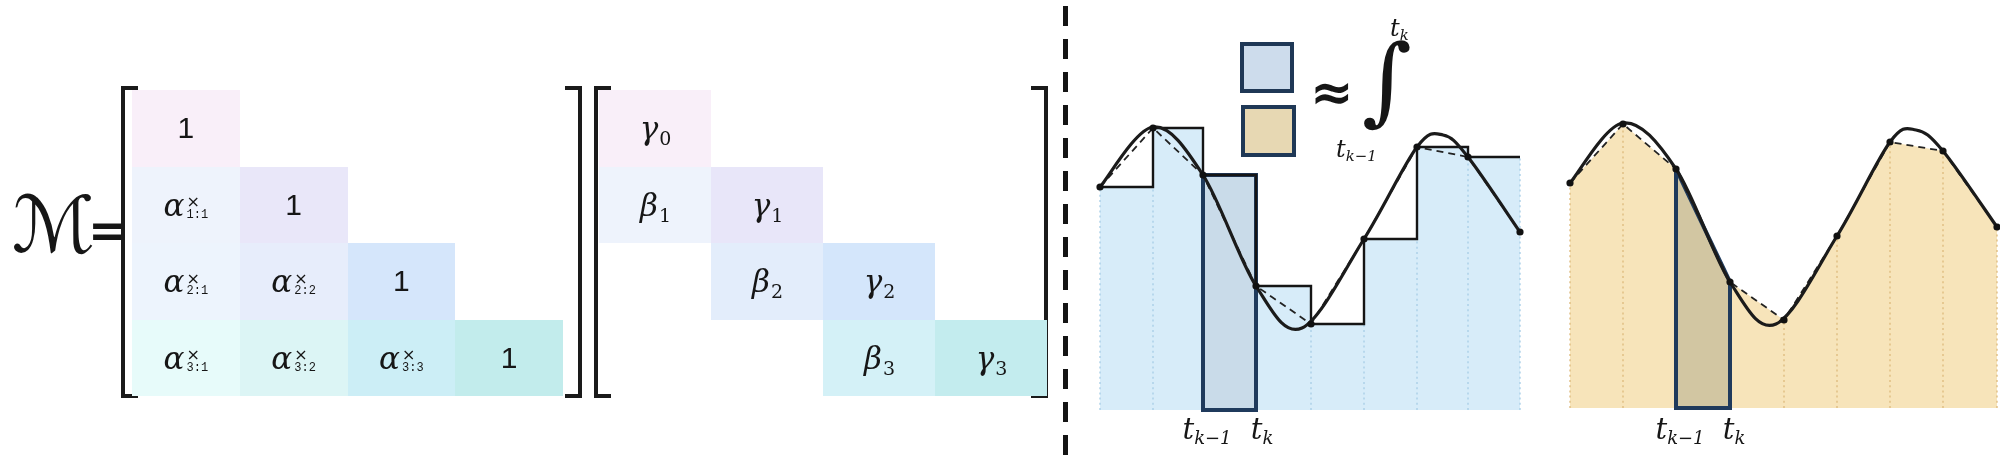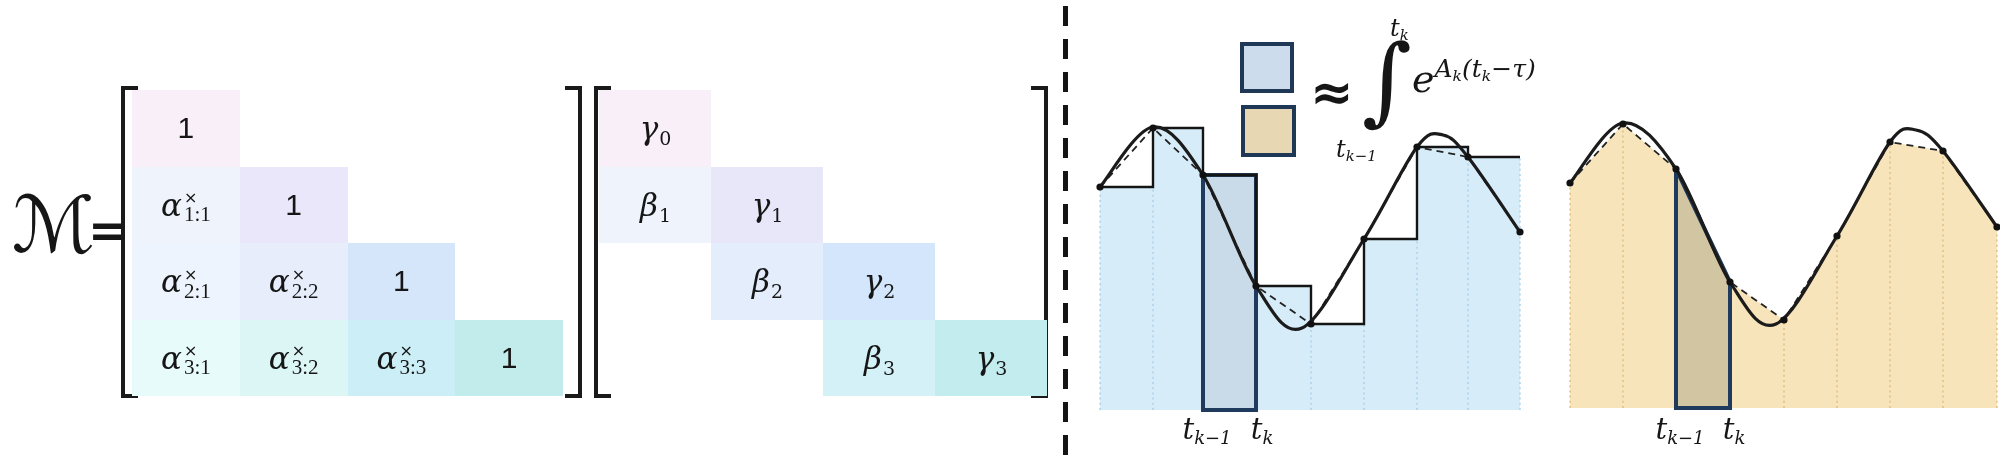--- a/index.html
+++ b/index.html
@@ -14,21 +14,21 @@
   .brk{position:absolute;top:86px;width:17px;height:312px;box-sizing:border-box;}
   .brk.l{border-left:4.5px solid #1a1a1a;border-top:4.5px solid #1a1a1a;border-bottom:4.5px solid #1a1a1a;}
   .brk.r{border-right:4.5px solid #1a1a1a;border-top:4.5px solid #1a1a1a;border-bottom:4.5px solid #1a1a1a;}
   
   .mcell{position:absolute;display:flex;align-items:center;justify-content:center;box-sizing:border-box;}
   .num{font-family:"Liberation Sans",sans-serif;font-size:30px;}
   .vbase{font-family:"DejaVu Serif",serif;font-style:italic;font-size:31px;}
   .stack{display:inline-flex;flex-direction:column;align-items:flex-start;line-height:.95;
          margin-left:2px;transform:translateY(3px);}
   .vsup{font-size:16px;font-family:"DejaVu Sans",sans-serif;font-style:normal;}
-  .vsub{font-size:21px;font-family:Liberation Serif, serif;font-style:normal;}
+  .vsub{font-size:12px;font-family:Liberation Mono, monospace;font-style:normal;}
   .vsub2{font-size:19px;font-family:"DejaVu Serif",serif;position:relative;top:10px;left:1px;}
   
   #separator{position:absolute;left:1063px;top:6px;width:5px;height:450px;
              background:repeating-linear-gradient(180deg,#141414 0 20px,transparent 20px 33px);}
   
   .legendbox{position:absolute;box-sizing:border-box;border:4px solid #1f3856;}
   
   .frm{position:absolute;line-height:1;white-space:nowrap;}
   .approx{font-size:52px;font-family:"DejaVu Sans",sans-serif;font-weight:600;}
   .intglyph{font-size:96px;font-family:"DejaVu Serif",serif;}
@@ -145,21 +145,20 @@
 
   <div id="separator"></div>
 
   <div class="legendbox" id="legend-blue" style="left: 1240px; top: 42px; width: 54px; height: 51px; background: rgb(205, 220, 236); border-color: rgb(31, 56, 86);"></div>
   <div class="legendbox" id="legend-tan" style="left: 1241px; top: 105px; width: 55px; height: 52px; background: rgb(231, 216, 179); border-color: rgb(31, 56, 86);"></div>
 
   <div class="frm approx" style="left:1310px;top:66px">≈</div>
   <div class="frm limit" style="left:1390px;top:16px"><span>t</span><span class="ssub">k</span></div>
   <div class="frm intglyph" style="left:1362px;top:32px">∫</div>
   <div class="frm limit" style="left:1336px;top:137px"><span>t</span><span class="ssub">k−1</span></div>
-  <div class="frm" style="left:1412px;top:60px"><span class="ebase">e</span><span class="exp"><span>A</span><span class="ssub">k</span><span>(t</span><span class="ssub">k</span><span>−τ)</span></span></div>
 
   <svg id="plots" width="2000" height="462" viewBox="0 0 2000 462">
       <g>
         <path d="M1100,410 L1100,187 L1153,187 L1153,128 L1203,128 L1203,175 L1256,175 L1256,286 L1311,286 L1311,324 L1364,324 L1364,239 L1417,239 L1417,147 L1468,147 L1468,157 L1520,157 L1520,410 Z" fill="#d7ecf9" stroke="none"></path>
         <line x1="1100" y1="410" x2="1100" y2="187" stroke="#a7cde6" stroke-width="1.3" stroke-dasharray="2 3.2"></line>
         <line x1="1153" y1="410" x2="1153" y2="128" stroke="#a7cde6" stroke-width="1.3" stroke-dasharray="2 3.2"></line>
         <line x1="1203" y1="410" x2="1203" y2="128" stroke="#a7cde6" stroke-width="1.3" stroke-dasharray="2 3.2"></line>
         <line x1="1256" y1="410" x2="1256" y2="175" stroke="#a7cde6" stroke-width="1.3" stroke-dasharray="2 3.2"></line>
         <line x1="1311" y1="410" x2="1311" y2="286" stroke="#a7cde6" stroke-width="1.3" stroke-dasharray="2 3.2"></line>
         <line x1="1364" y1="410" x2="1364" y2="239" stroke="#a7cde6" stroke-width="1.3" stroke-dasharray="2 3.2"></line>

